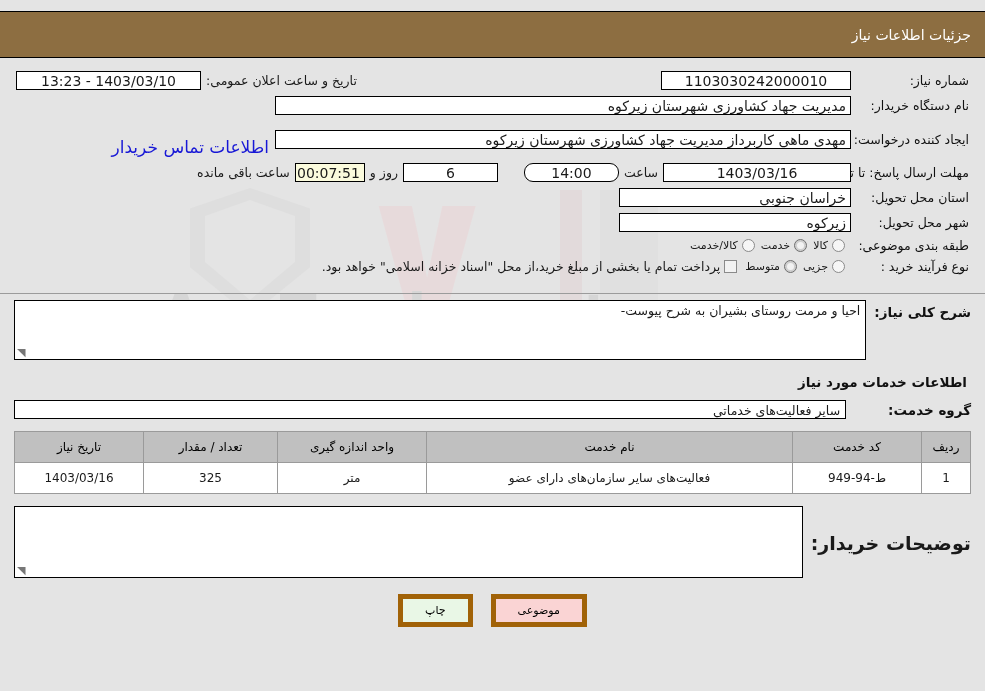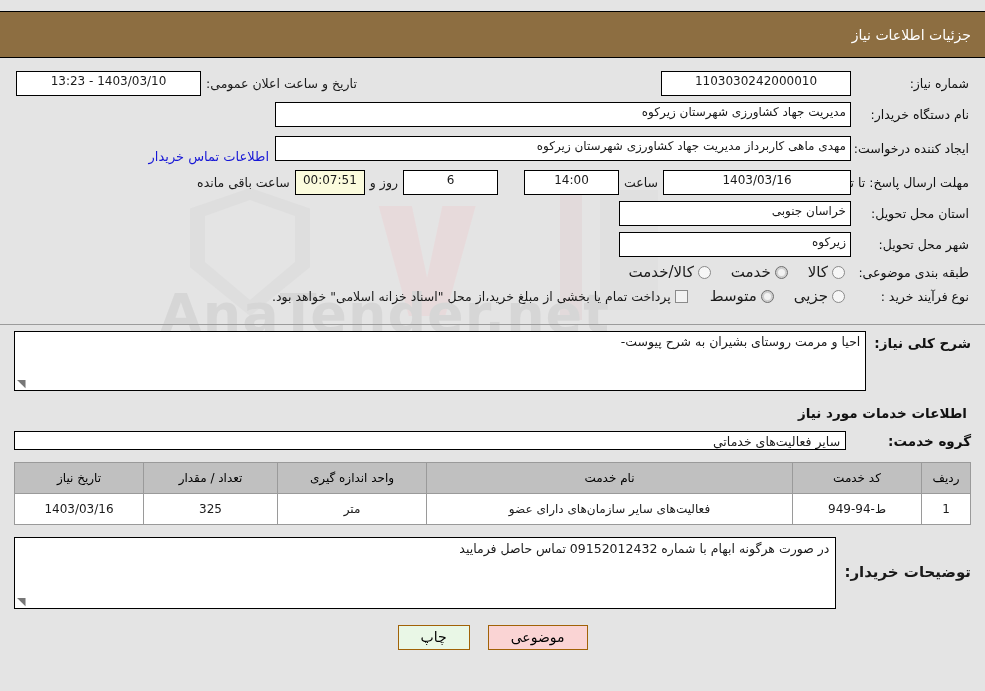--- a/index.html
+++ b/index.html
@@ -132,49 +132,49 @@
     color: #111;
     padding-left: 6px;
     width: 130px;
   }
   .lbl-2line { line-height: 14px; }
 
   .fld {
     display: inline-block;
     border: 1px solid #000;
     background: #ffffff;
-    height: 25px;
+    height: 19px;
     line-height: 19px;
-    font-size: 12px;
+    font-size: 14px;
     text-align: center;
     box-sizing: border-box;
     padding: 0 4px;
     overflow: hidden;
     white-space: nowrap;
     vertical-align: middle;
   }
   .fld.right { text-align: right; }
   .fld.yellow { background: #fbfbdd; }
 
   .w-need-no   { width: 190px; }
   .w-date-top  { width: 185px; }
   .w-date      { width: 188px; }
-  .w-hour      { width: 95px; }
+  .w-hour      { width: 95px; border-radius: 9px; }
   .w-days      { width: 95px; }
   .w-count     { width: 70px; }
   .w-prov      { width: 232px; }
 
   .inline-txt {
     font-size: 12.5px;
     padding: 0 5px;
     white-space: nowrap;
   }
   .link {
     color: #1717d6;
-    font-size: 13px;
+    font-size: 17px;
     white-space: nowrap;
     cursor: pointer;
     padding: 0 6px;
     margin-top: 16px;
   }
   .flexrow {
     display: flex;
     align-items: center;
     justify-content: flex-start;
     gap: 0;
@@ -198,22 +198,21 @@
   }
   .radio.on::after {
     content: "";
     position: absolute;
     left: 2px; top: 2px;
     width: 7px; height: 7px;
     border-radius: 50%;
     background: #f2f2f2;
   }
   .radio-label {
-    font-size: 15px;
-    margin-left: 14px;
+    font-size: 11px;
     white-space: nowrap;
   }
   .chk {
     display: inline-block;
     width: 13px; height: 13px;
     border: 1px solid #8a8a8a;
     background: #f2f2f2;
     vertical-align: middle;
     margin: 0 8px 0 4px;
     box-sizing: border-box;
@@ -318,21 +317,21 @@
   }
 
   
   .notes-row {
     display: flex;
     align-items: flex-start;
     gap: 8px;
     margin-top: 12px;
   }
   .notes-label {
-    font-size: 15px;
+    font-size: 19px;
     font-weight: bold;
     white-space: nowrap;
     padding-top: 26px;
   }
   .notes-box {
     flex: 1;
     border: 1px solid #000;
     background: #fff;
     height: 72px;
     font-size: 12.5px;
@@ -346,22 +345,22 @@
   .btn-bar {
     position: relative;
     z-index: 2;
     display: flex;
     justify-content: center;
     align-items: center;
     gap: 18px;
     margin-top: 16px;
   }
   .btn {
-    border: 1px solid #a16207;
-    font-size: 14px;
+    border: 5px solid #a16207;
+    font-size: 11px;
     padding: 3px 22px;
     cursor: pointer;
     font-family: "DejaVu Sans", "Liberation Sans", sans-serif;
     line-height: 17px;
   }
   .btn.print  { background: #e9f7e6; }
   .btn.back   { background: #fad4d4; }
 
   .bottom-spacer { height: 10px; }
 </style>
@@ -521,21 +520,20 @@
         <td>متر</td>
         <td>325</td>
         <td>1403/03/16</td>
       </tr>
     </tbody>
   </table>
 
   <div class="notes-row">
     <span class="notes-label">توضیحات خریدار:</span>
     <div class="notes-box">
-      <span>در صورت هرگونه ابهام با شماره 09152012432 تماس حاصل فرمایید</span>
       <span class="resizer">◤</span>
     </div>
   </div>
 </div>
 
 <div class="btn-bar">
   <button class="btn back">موضوعی</button>
   <button class="btn print">چاپ</button>
 </div>
 

